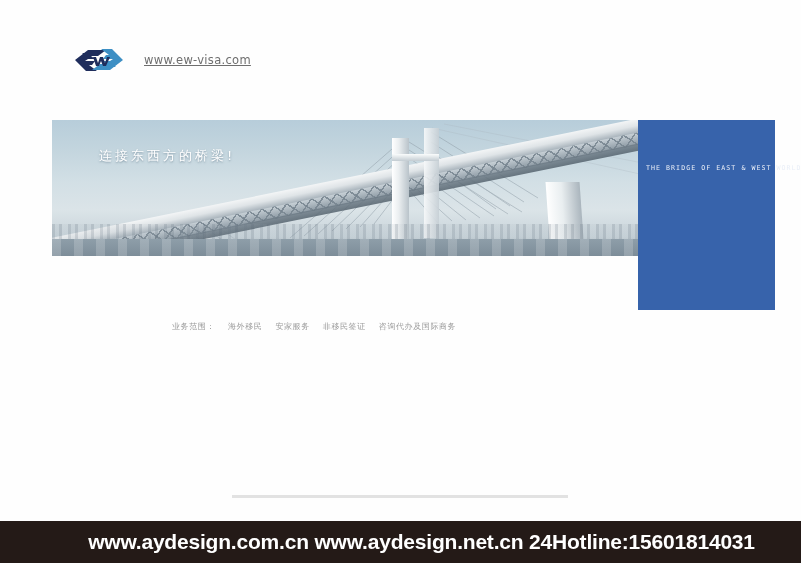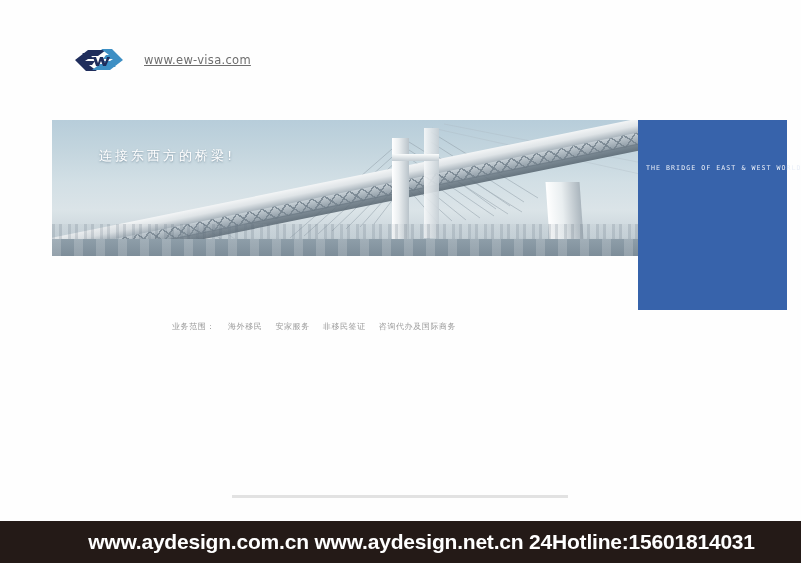--- a/index.html
+++ b/index.html
@@ -238,21 +238,20 @@
   }
 
   
   #blue-panel {
     position: absolute;
     left: 638px;
     top: 120px;
     width: 137px;
     height: 190px;
     background: #3763ab;
-    padding-left: 12px;
   }
   #blue-panel-text {
     position: absolute;
     left: 8px;
     right: 6px;
     top: 44px;
     font-size: 6.6px;
     letter-spacing: 1.05px;
     color: #e9eef7;
     font-family: "DejaVu Sans Mono", monospace;

